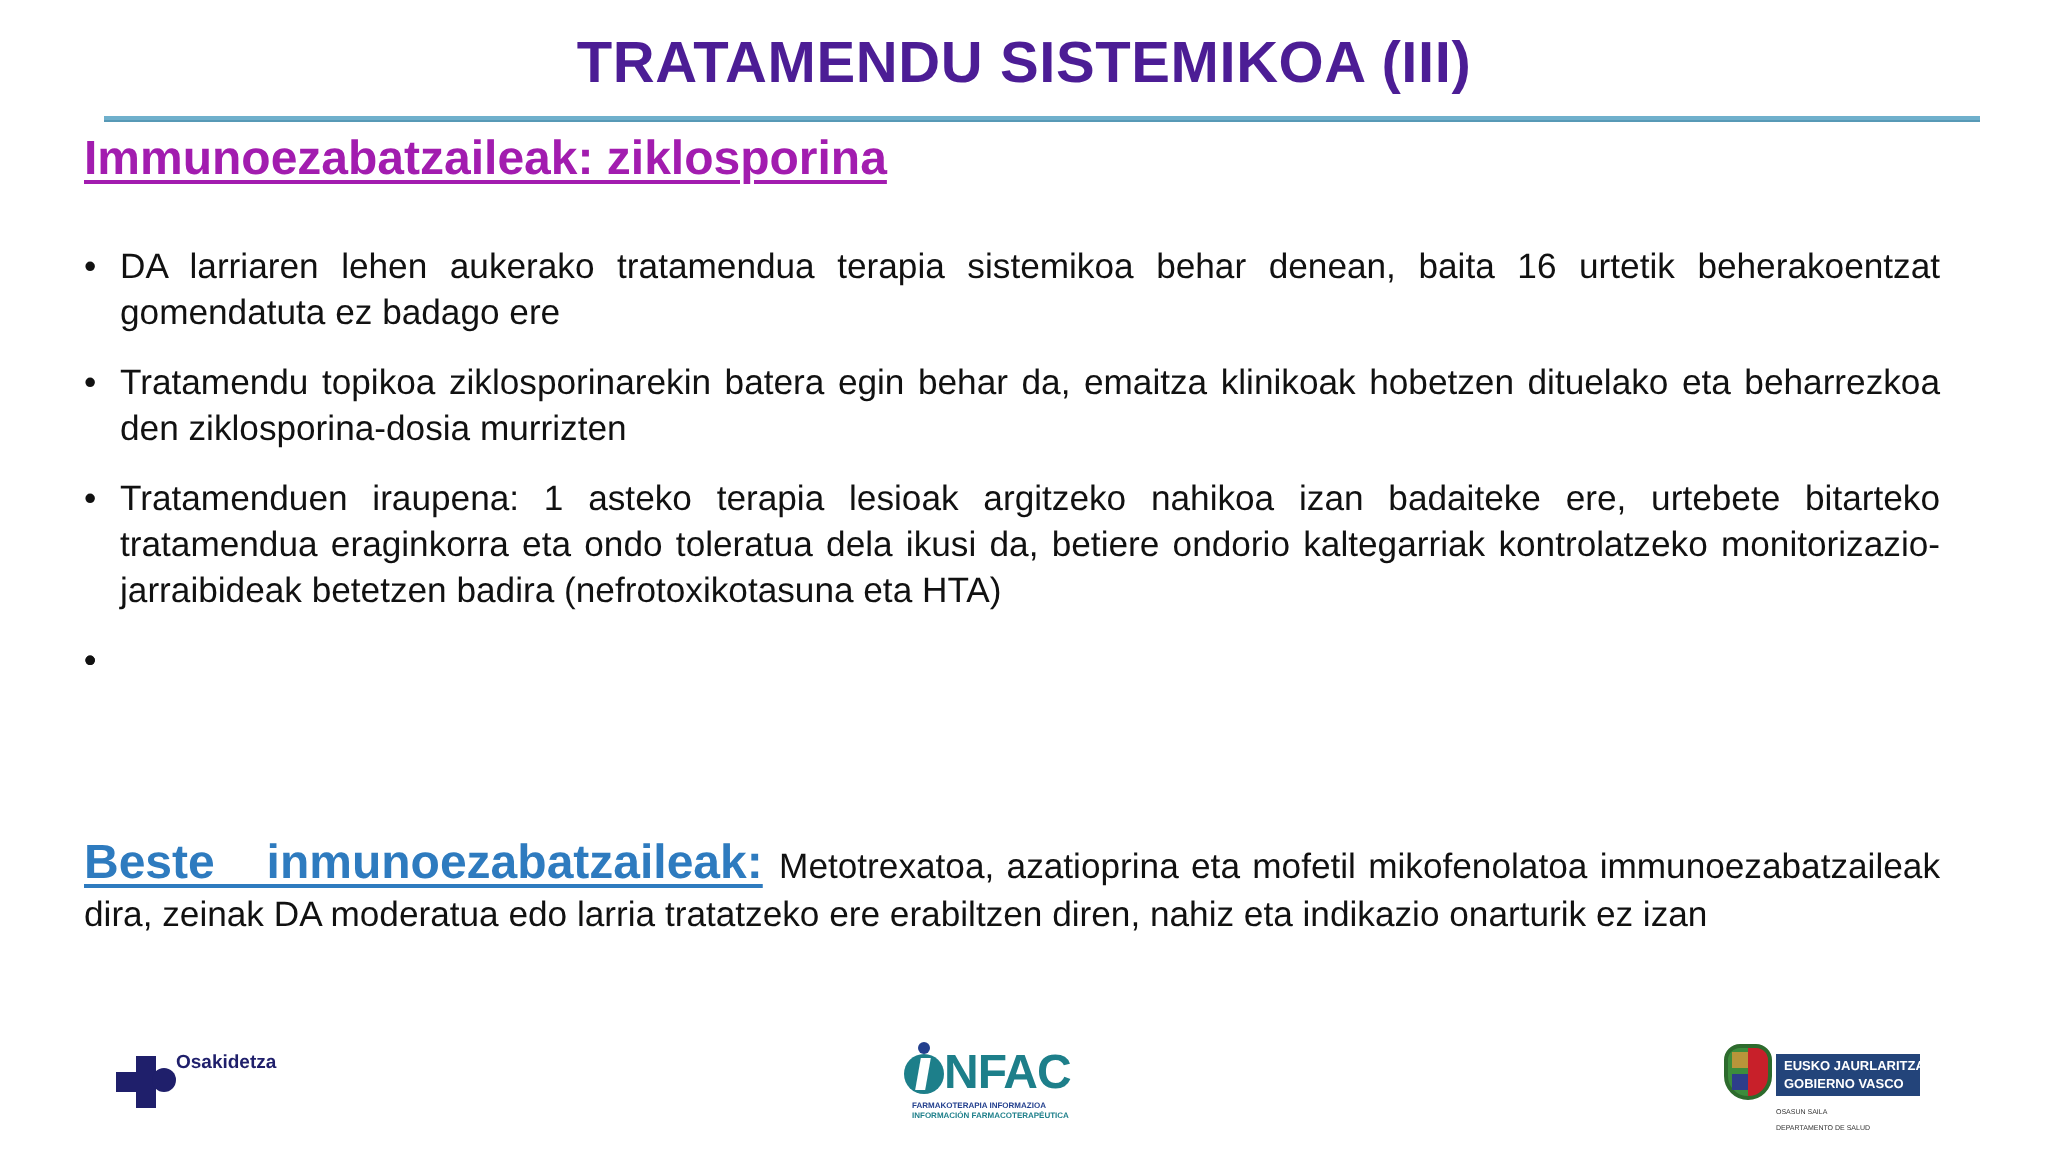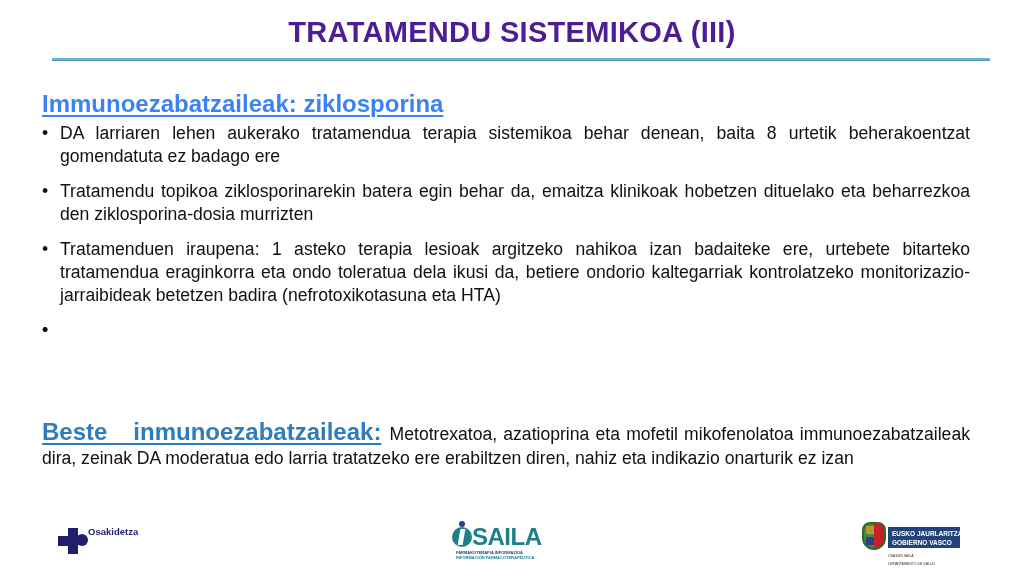--- a/index.html
+++ b/index.html
@@ -13,23 +13,23 @@
       font-weight: bold; font-size: 29px; letter-spacing: 0.3px;
       color: #4c1d95;
     }
     .title-rule {
       position: absolute; left: 52px; top: 58px; width: 938px; height: 3px;
       background: #6fb0cc;
       border-bottom: 1px solid #5799b6;
     }
 
     .section-heading {
-      position: absolute; left: 42px; top: 90px;
+      position: absolute; left: 42px; top: 66px;
       font-family: "Liberation Sans", sans-serif;
-      font-weight: bold; font-size: 24px; color: #3b82f6;
+      font-weight: bold; font-size: 24px; color: #a21caf;
       text-decoration: underline; text-decoration-thickness: 2px; text-underline-offset: 3px;
     }
 
     .bullets {
       position: absolute; left: 42px; top: 122px; width: 928px;
       list-style: none;
       font-family: "Liberation Sans", sans-serif;
       font-size: 17.6px; line-height: 23px;
     }
     .bullets li {
@@ -110,21 +110,21 @@
 <body>
 
 <div class="title">TRATAMENDU SISTEMIKOA (III)</div>
 <div class="title-rule"></div>
 
 <div class="section-heading">Immunoezabatzaileak: ziklosporina</div>
 
 <ul class="bullets">
   <li>
     <span class="bullet-dot">•</span>
-    <span>DA larriaren lehen aukerako tratamendua terapia sistemikoa behar denean, baita 8 urtetik beherakoentzat gomendatuta ez badago ere</span>
+    <span>DA larriaren lehen aukerako tratamendua terapia sistemikoa behar denean, baita 16 urtetik beherakoentzat gomendatuta ez badago ere</span>
   </li>
   <li>
     <span class="bullet-dot">•</span>
     <span>Tratamendu topikoa ziklosporinarekin batera egin behar da, emaitza klinikoak hobetzen dituelako eta beharrezkoa den ziklosporina-dosia murrizten</span>
   </li>
   <li>
     <span class="bullet-dot">•</span>
     <span>Tratamenduen iraupena: 1 asteko terapia lesioak argitzeko nahikoa izan badaiteke ere, urtebete bitarteko tratamendua eraginkorra eta ondo toleratua dela ikusi da, betiere ondorio kaltegarriak kontrolatzeko monitorizazio-jarraibideak betetzen badira (nefrotoxikotasuna eta HTA)</span>
   </li>
   <li>
@@ -144,21 +144,21 @@
   <span>
     <span class="cross-v"></span><span class="cross-h"></span><span class="cross-c"></span>
   </span>
   <span class="osak-text">Osakidetza</span>
 </div>
 
 <div class="footer-logo infac">
   <span>
     <span class="i-dot"></span><span class="i-body"></span><span class="i-stem"></span>
   </span>
-  <span class="infac-text">SAILA</span>
+  <span class="infac-text">NFAC</span>
   <div class="infac-sub">
     <span>FARMAKOTERAPIA INFORMAZIOA</span>
     <span>INFORMACIÓN FARMACOTERAPÉUTICA</span>
   </div>
 </div>
 
 <div class="footer-logo gv">
   <span class="shield"></span>
   <div class="gv-box">
     <div>EUSKO JAURLARITZA</div>

